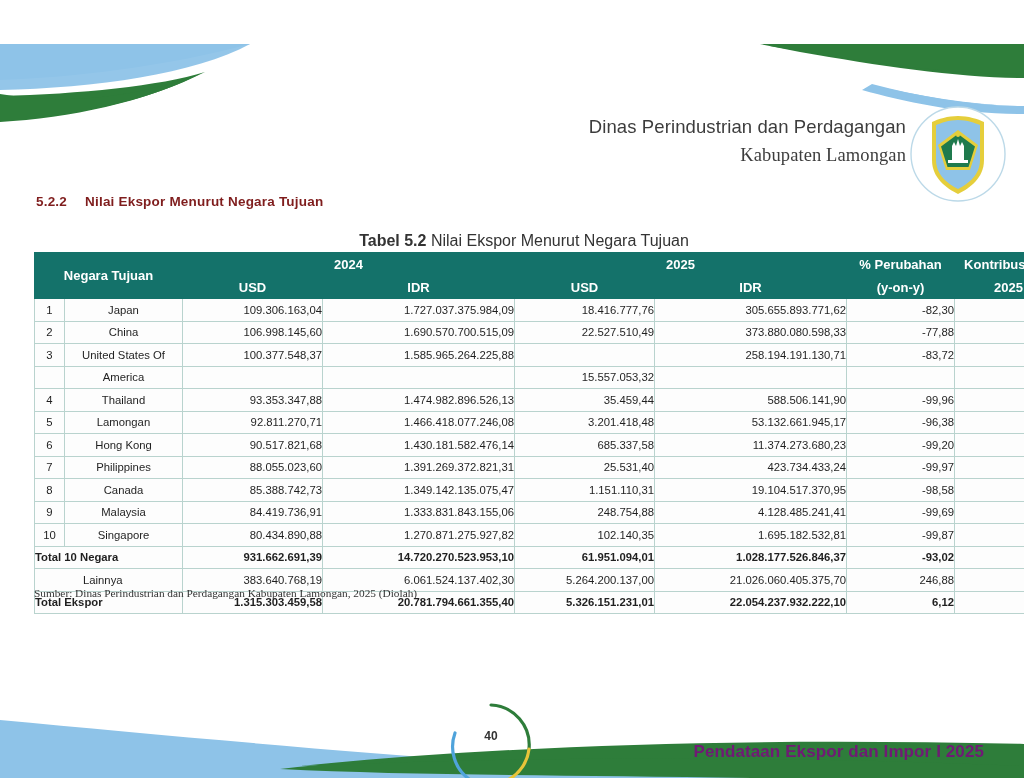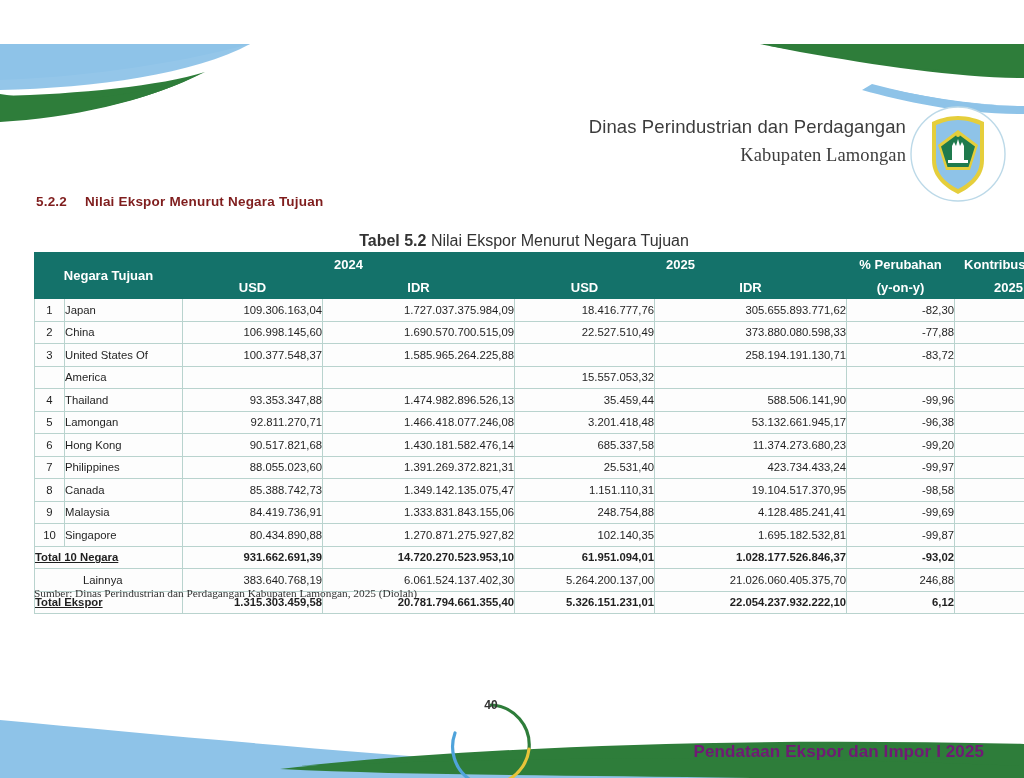--- a/index.html
+++ b/index.html
@@ -121,41 +121,40 @@
   table.data tbody td {
     height: 21.5px;
     background: #fdfdfd;
   }
   td.c-no {
     text-align: center;
     width: 30px;
     padding: 0 2px;
   }
   td.c-country {
-    text-align: left;
+    text-align: center;
     padding-left: 7px;
     width: 118px;
   }
   td.c-num {
     text-align: right;
     padding-right: 8px;
   }
   tr.row-total td {
     font-weight: bold;
     background: #fdfdfd;
   }
   tr.row-lainnya td {
     background: #fdfdfd;
     padding-left: 48px;
   }
   td.span-label {
     text-align: left;
     padding-left: 7px;
     font-weight: bold;
-    text-decoration: underline;
   }
   td.span-label-plain {
     text-align: left;
     padding-left: 7px;
     font-weight: normal;
   }
   .thickline td { border-top: 1.6px solid #9cc3bd; }
 
   
   .source-note {
@@ -164,21 +163,21 @@
     top: 543px;
     font-size: 11.3px;
     color: #333333;
     font-family: Liberation Serif, serif;
   }
 
   
   .page-number {
     position: absolute;
     left: 474px;
-    top: 654px;
+    top: 685px;
     width: 34px;
     text-align: center;
     font-size: 12px;
     font-weight: bold;
     color: #333;
   }
   .footer-title {
     position: absolute;
     right: 40px;
     top: 698px;

